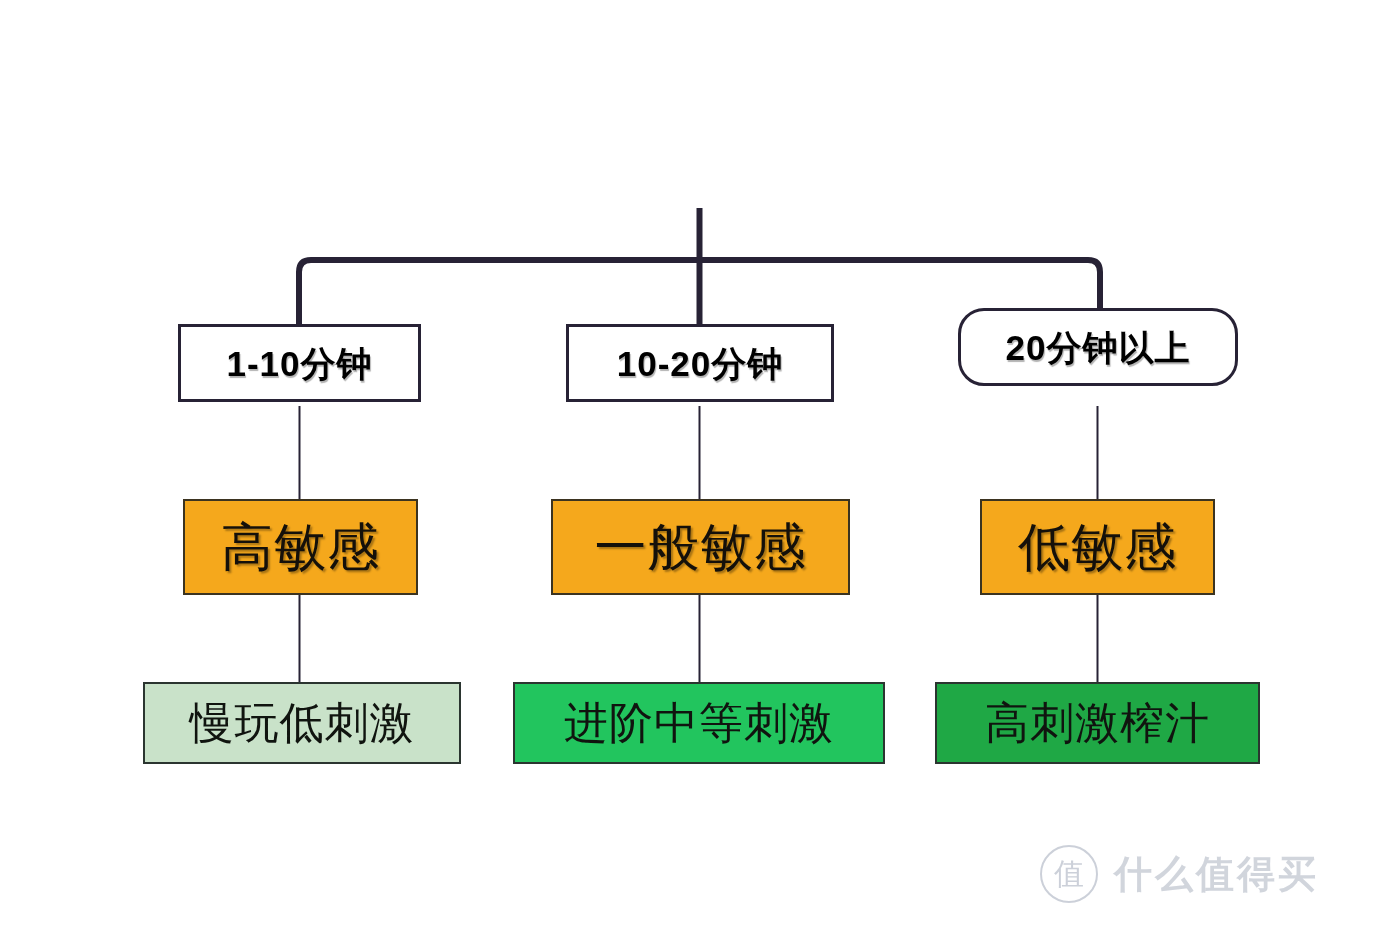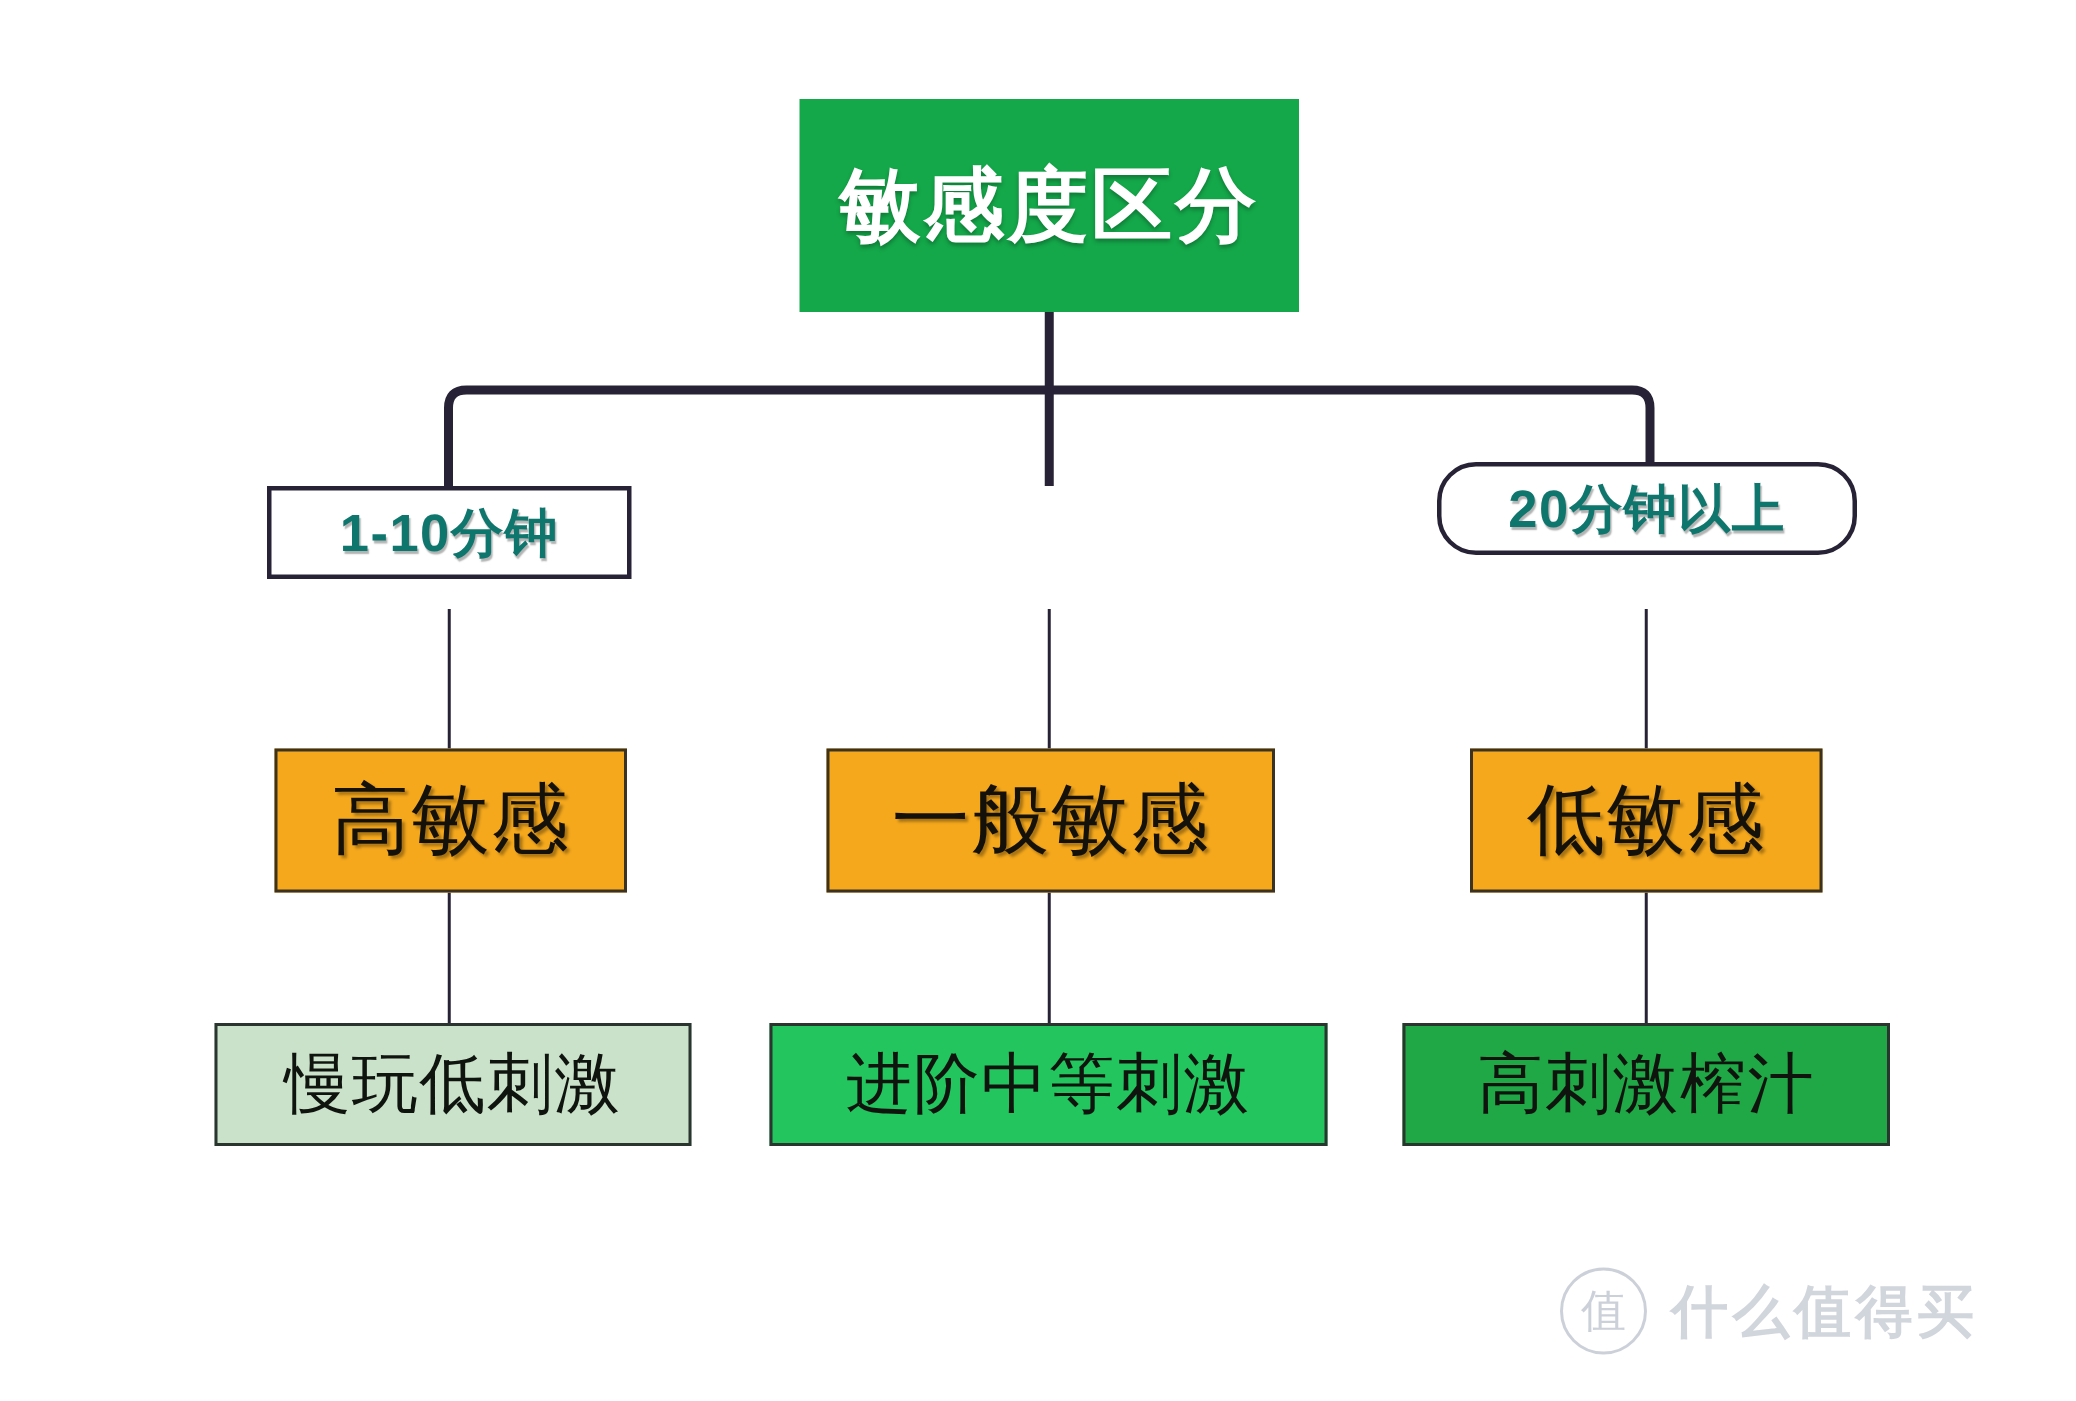--- a/index.html
+++ b/index.html
@@ -51,24 +51,24 @@
     background: #14a84a;
     color: #ffffff;
     font-size: 54px;
     font-weight: bold;
     letter-spacing: 2px;
     text-shadow: 0 2px 3px rgba(0,0,0,0.28);
   }
 
   
   .node-time {
-    height: 62px;
+    height: 78px;
     background: #ffffff;
     border: 3px solid #272235;
-    color: #0f766e;
+    color: #000000;
     font-size: 35px;
     font-weight: bold;
     letter-spacing: 1px;
     text-shadow: 1px 2px 1px rgba(0,0,0,0.30);
   }
   .time-1 { left: 178px;  top: 324px; width: 243px; }
   .time-2 { left: 566px;  top: 324px; width: 268px; }
   .time-3 { left: 958px;  top: 308px; width: 280px; border-radius: 26px; }
 
   
@@ -152,23 +152,23 @@
 
     <path d="M 299.5 406 L 299.5 499" fill="none" stroke="#272235" stroke-width="2"></path>
     <path d="M 699.5 406 L 699.5 499" fill="none" stroke="#272235" stroke-width="2"></path>
     <path d="M 1097.5 406 L 1097.5 499" fill="none" stroke="#272235" stroke-width="2"></path>
 
     <path d="M 299.5 595 L 299.5 682" fill="none" stroke="#272235" stroke-width="2"></path>
     <path d="M 699.5 595 L 699.5 682" fill="none" stroke="#272235" stroke-width="2"></path>
     <path d="M 1097.5 595 L 1097.5 682" fill="none" stroke="#272235" stroke-width="2"></path>
   </svg>
 
-  <div class="node node-root">敏感度区分</div>
 
   <div class="node node-time time-1">1-10分钟</div>
+  <div class="node node-time time-2">10-20分钟</div>
   <div class="node node-time time-3">20分钟以上</div>
 
   <div class="node node-level level-1">高敏感</div>
   <div class="node node-level level-2">一般敏感</div>
   <div class="node node-level level-3">低敏感</div>
 
   <div class="node node-rec rec-1">慢玩低刺激</div>
   <div class="node node-rec rec-2">进阶中等刺激</div>
   <div class="node node-rec rec-3">高刺激榨汁</div>
 

